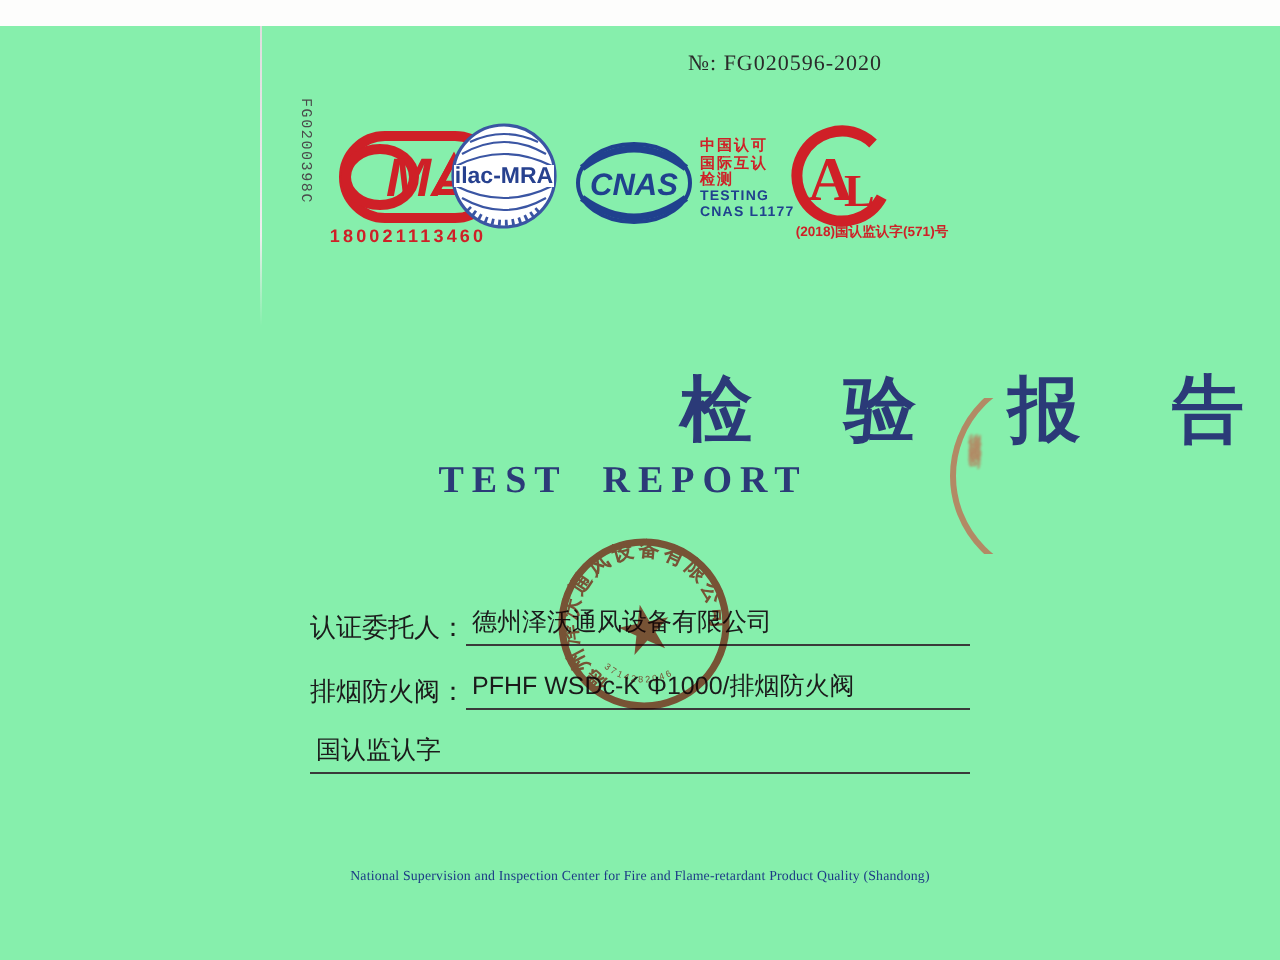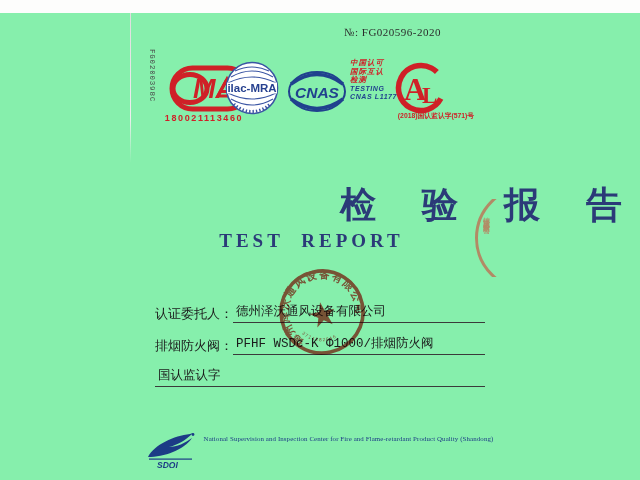--- a/index.html
+++ b/index.html
@@ -20,39 +20,39 @@
                letter-spacing:.8px; font-family:"Liberation Mono", monospace; }
 
   
   .logo { position:absolute; }
   .cma-wrap   { left:157px; top:52px; }
   .cma-number { position:absolute; left:157px; top:100px; width:94px; text-align:center;
                 font-size:9px; color:#cf2027; letter-spacing:1.6px; font-weight:bold;
                 font-family:"Liberation Sans", sans-serif; }
   .ilac-wrap  { left:224px; top:47px; }
   .cnas-wrap  { left:287px; top:57px; }
-  .cnas-text  { position:absolute; left:350px; top:46px; line-height:8.6px;font-style:italic; }
+  .cnas-text  { position:absolute; left:350px; top:56px; line-height:8.6px; }
   .cnas-text .cn { font-size:7.5px; font-weight:bold; color:#cf2027; letter-spacing:1px; }
   .cnas-text .en { font-size:7px; font-weight:bold; color:#20418e; letter-spacing:.6px; }
   .cal-wrap   { left:391px; top:49px; }
   .cal-caption{ position:absolute; left:381px; top:98px; width:110px; text-align:center;
                 font-size:6.8px; color:#cf2027; font-weight:bold; }
 
   
   .title-cn { position:absolute; left:0; right:0; top:168px; text-align:right;
               font-size:36px; font-weight:bold; color:#2b3a78;
               letter-spacing:18px; text-indent:18px; }
   .title-en { position:absolute; left:0; right:17px; top:217px; text-align:center;
               font-family:"Liberation Serif", serif; font-size:19px; font-weight:bold;
               color:#2b3a78; letter-spacing:4px; word-spacing:9px; }
 
   
   .fields { position:absolute; left:155px; top:289px; width:330px; }
   .field-row { display:flex; align-items:flex-end; height:21px; margin-bottom:11px;
-               font-family:Liberation Mono, monospace;justify-content:center; }
+               font-family:Liberation Sans, sans-serif;justify-content:center; }
   .field-label { font-size:13px; color:#1b1b1b; white-space:pre; flex:0 0 auto; }
   .field-value { flex:1 1 auto; font-size:12.5px; color:#1b1b1b;
                  border-bottom:1.3px solid #3a3a3a; padding:0 2px 2px 3px; white-space:nowrap; }
 
   
   .seal { position:absolute; left:278px; top:255px; width:88px; height:88px;
           opacity:.82; transform:rotate(-12deg); mix-blend-mode:multiply; }
 
   
   .edge-seal { position:absolute; left:471px; top:186px; width:26px; height:78px;
@@ -165,26 +165,18 @@
       </text>
       <text x="44" y="58" text-anchor="middle" font-size="33" fill="#dd3327">★</text>
       <path id="sealArcBot" d="M 16,54 A 30,30 0 0 0 72,54" fill="none"></path>
       <text font-size="4.6" fill="#dd3327" letter-spacing="1.2" font-family="Liberation Sans, sans-serif">
         <textPath href="#sealArcBot" startOffset="8">3714282046</textPath>
       </text>
     </svg>
   </div>
 
   <div class="footer">
-    <div>
-      <svg width="48" height="36" viewBox="0 0 48 36">
-        <path d="M1,25 C8,12 27,4 43,2 L46,1 C38,9 30,13 22,15 C30,15 38,11 45,6 C37,18 17,25 1,25 Z" fill="#1c3b86"></path>
-        <circle cx="46" cy="2.5" r="1.4" fill="#1c3b86"></circle>
-        <rect x="2" y="26.5" width="43" height="1.2" fill="#1c3b86"></rect>
-        <text x="10" y="35.5" font-size="8.5" font-weight="bold" font-style="italic" fill="#1c3b86" font-family="Liberation Sans, sans-serif">SDQI</text>
-      </svg>
-    </div>
     <div class="footer-text">
       <div class="footer-en">National Supervision and Inspection Center for Fire and Flame-retardant Product Quality (Shandong)</div>
     </div>
   </div>
 
 </div>
 
 </body></html>

